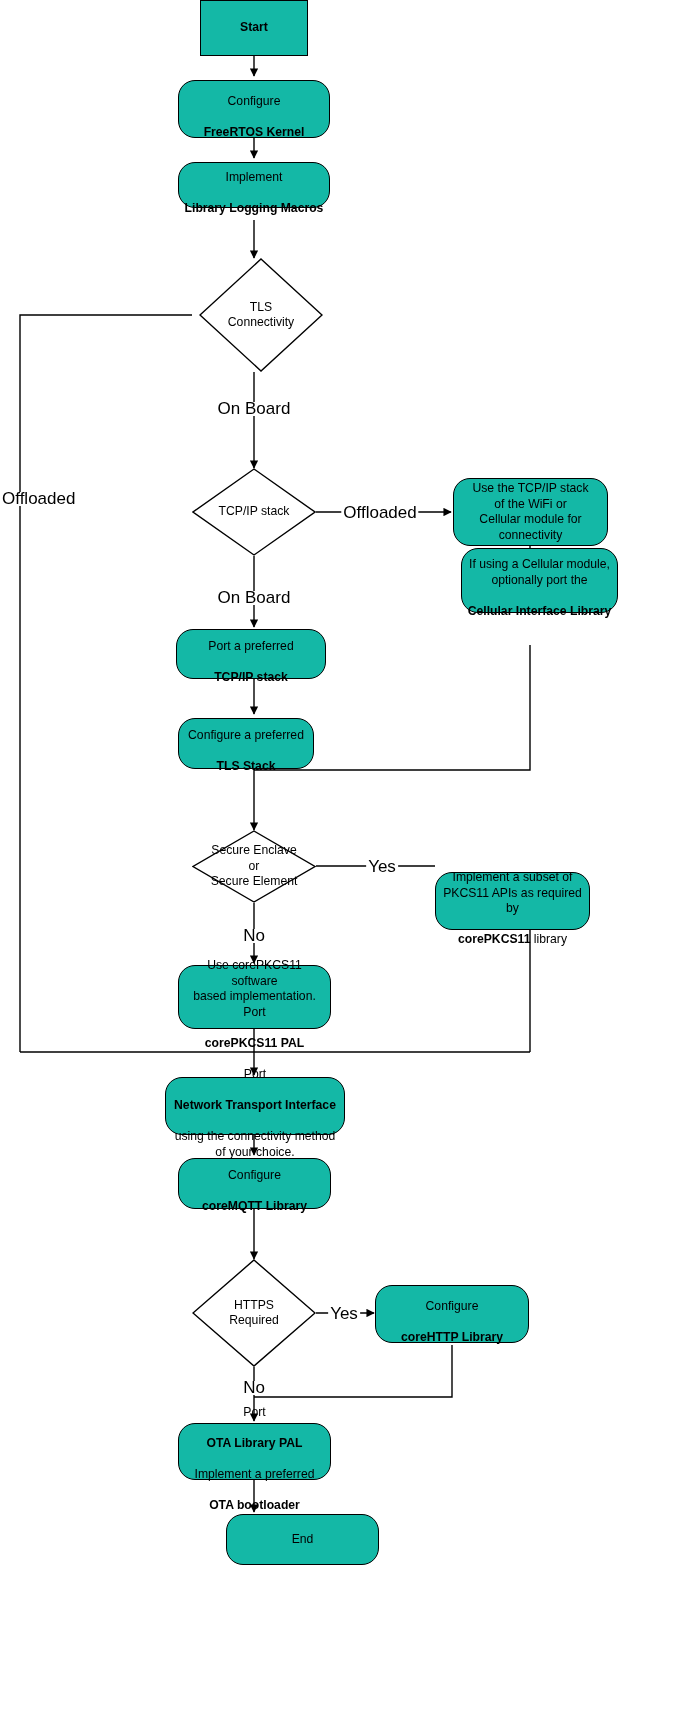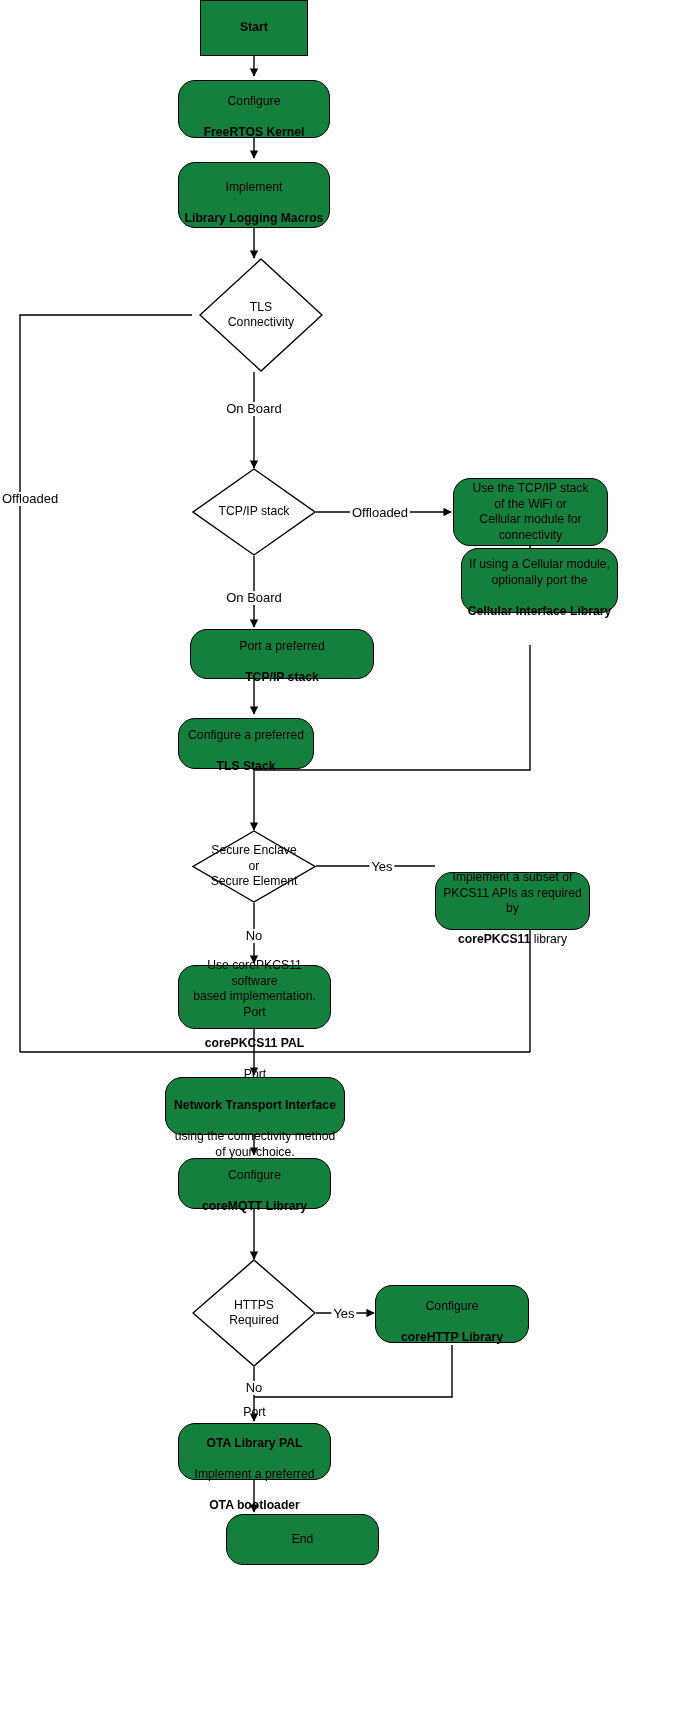--- a/index.html
+++ b/index.html
@@ -24,21 +24,21 @@
     width: 681px;
     height: 1731px;
   }
   .node {
     position: absolute;
     box-sizing: border-box;
     display: flex;
     align-items: center;
     justify-content: center;
     text-align: center;
-    background: #15803d;
+    background: #14b8a6;
     border: 1.4px solid #000000;
     color: #000000;
     font-size: 12.2px;
     line-height: 15.5px;
     z-index: 2;
   }
   .node.rounded { border-radius: 17px; }
   .node.square  { border-radius: 0; }
   .node .txt { padding: 2px 5px; white-space: pre-line; }
   .node b { font-weight: bold; }
@@ -59,21 +59,21 @@
     align-items: center;
     justify-content: center;
     text-align: center;
     font-size: 12.2px;
     line-height: 15.5px;
     color: #000;
     white-space: pre-line;
   }
   .edge-label {
     position: absolute;
-    font-size: 13px;
+    font-size: 17px;
     line-height: 14px;
     color: #000000;
     background: #ffffff;
     padding: 0 2px;
     white-space: nowrap;
     z-index: 3;
   }
   .el-center { transform: translateX(-50%); }
 </style>
 </head>
@@ -139,21 +139,21 @@
     <div class="txt"><b>Start</b></div>
   </div>
 
   <div class="node rounded" style="left:178px; top:80px; width:152px; height:58px;">
     <div class="txt">
       <span>Configure</span><br>
       <b>FreeRTOS Kernel</b>
     </div>
   </div>
 
-  <div class="node rounded" style="left:178px; top:162px; width:152px; height:66px;">
+  <div class="node rounded" style="left:178px; top:162px; width:152px; height:46px;">
     <div class="txt">
       <span>Implement</span><br>
       <b>Library Logging Macros</b>
     </div>
   </div>
 
   <div class="diamond" style="left:199px; top:258px; width:124px; height:114px;">
     <svg class="shape" viewBox="0 0 124 114" xmlns="http://www.w3.org/2000/svg">
       <polygon points="62,1 123,57 62,113 1,57" fill="#ffffff" stroke="#000000" stroke-width="1.4"></polygon>
     </svg>
@@ -176,21 +176,21 @@
   </div>
 
   <div class="node rounded" style="left:461px; top:548px; width:157px; height:65px;">
     <div class="txt">
       <span>If using a Cellular module,
 optionally port the</span><br>
       <b>Cellular Interface Library</b>
     </div>
   </div>
 
-  <div class="node rounded" style="left:190px; top:629px; width:184px; height:50px;">
+  <div class="node rounded" style="left:176px; top:629px; width:150px; height:50px;">
     <div class="txt">
       <span>Port a preferred</span><br>
       <b>TCP/IP stack</b>
     </div>
   </div>
 
   <div class="node rounded" style="left:178px; top:718px; width:136px; height:51px;">
     <div class="txt">
       <span>Configure a preferred</span><br>
       <b>TLS Stack</b>

